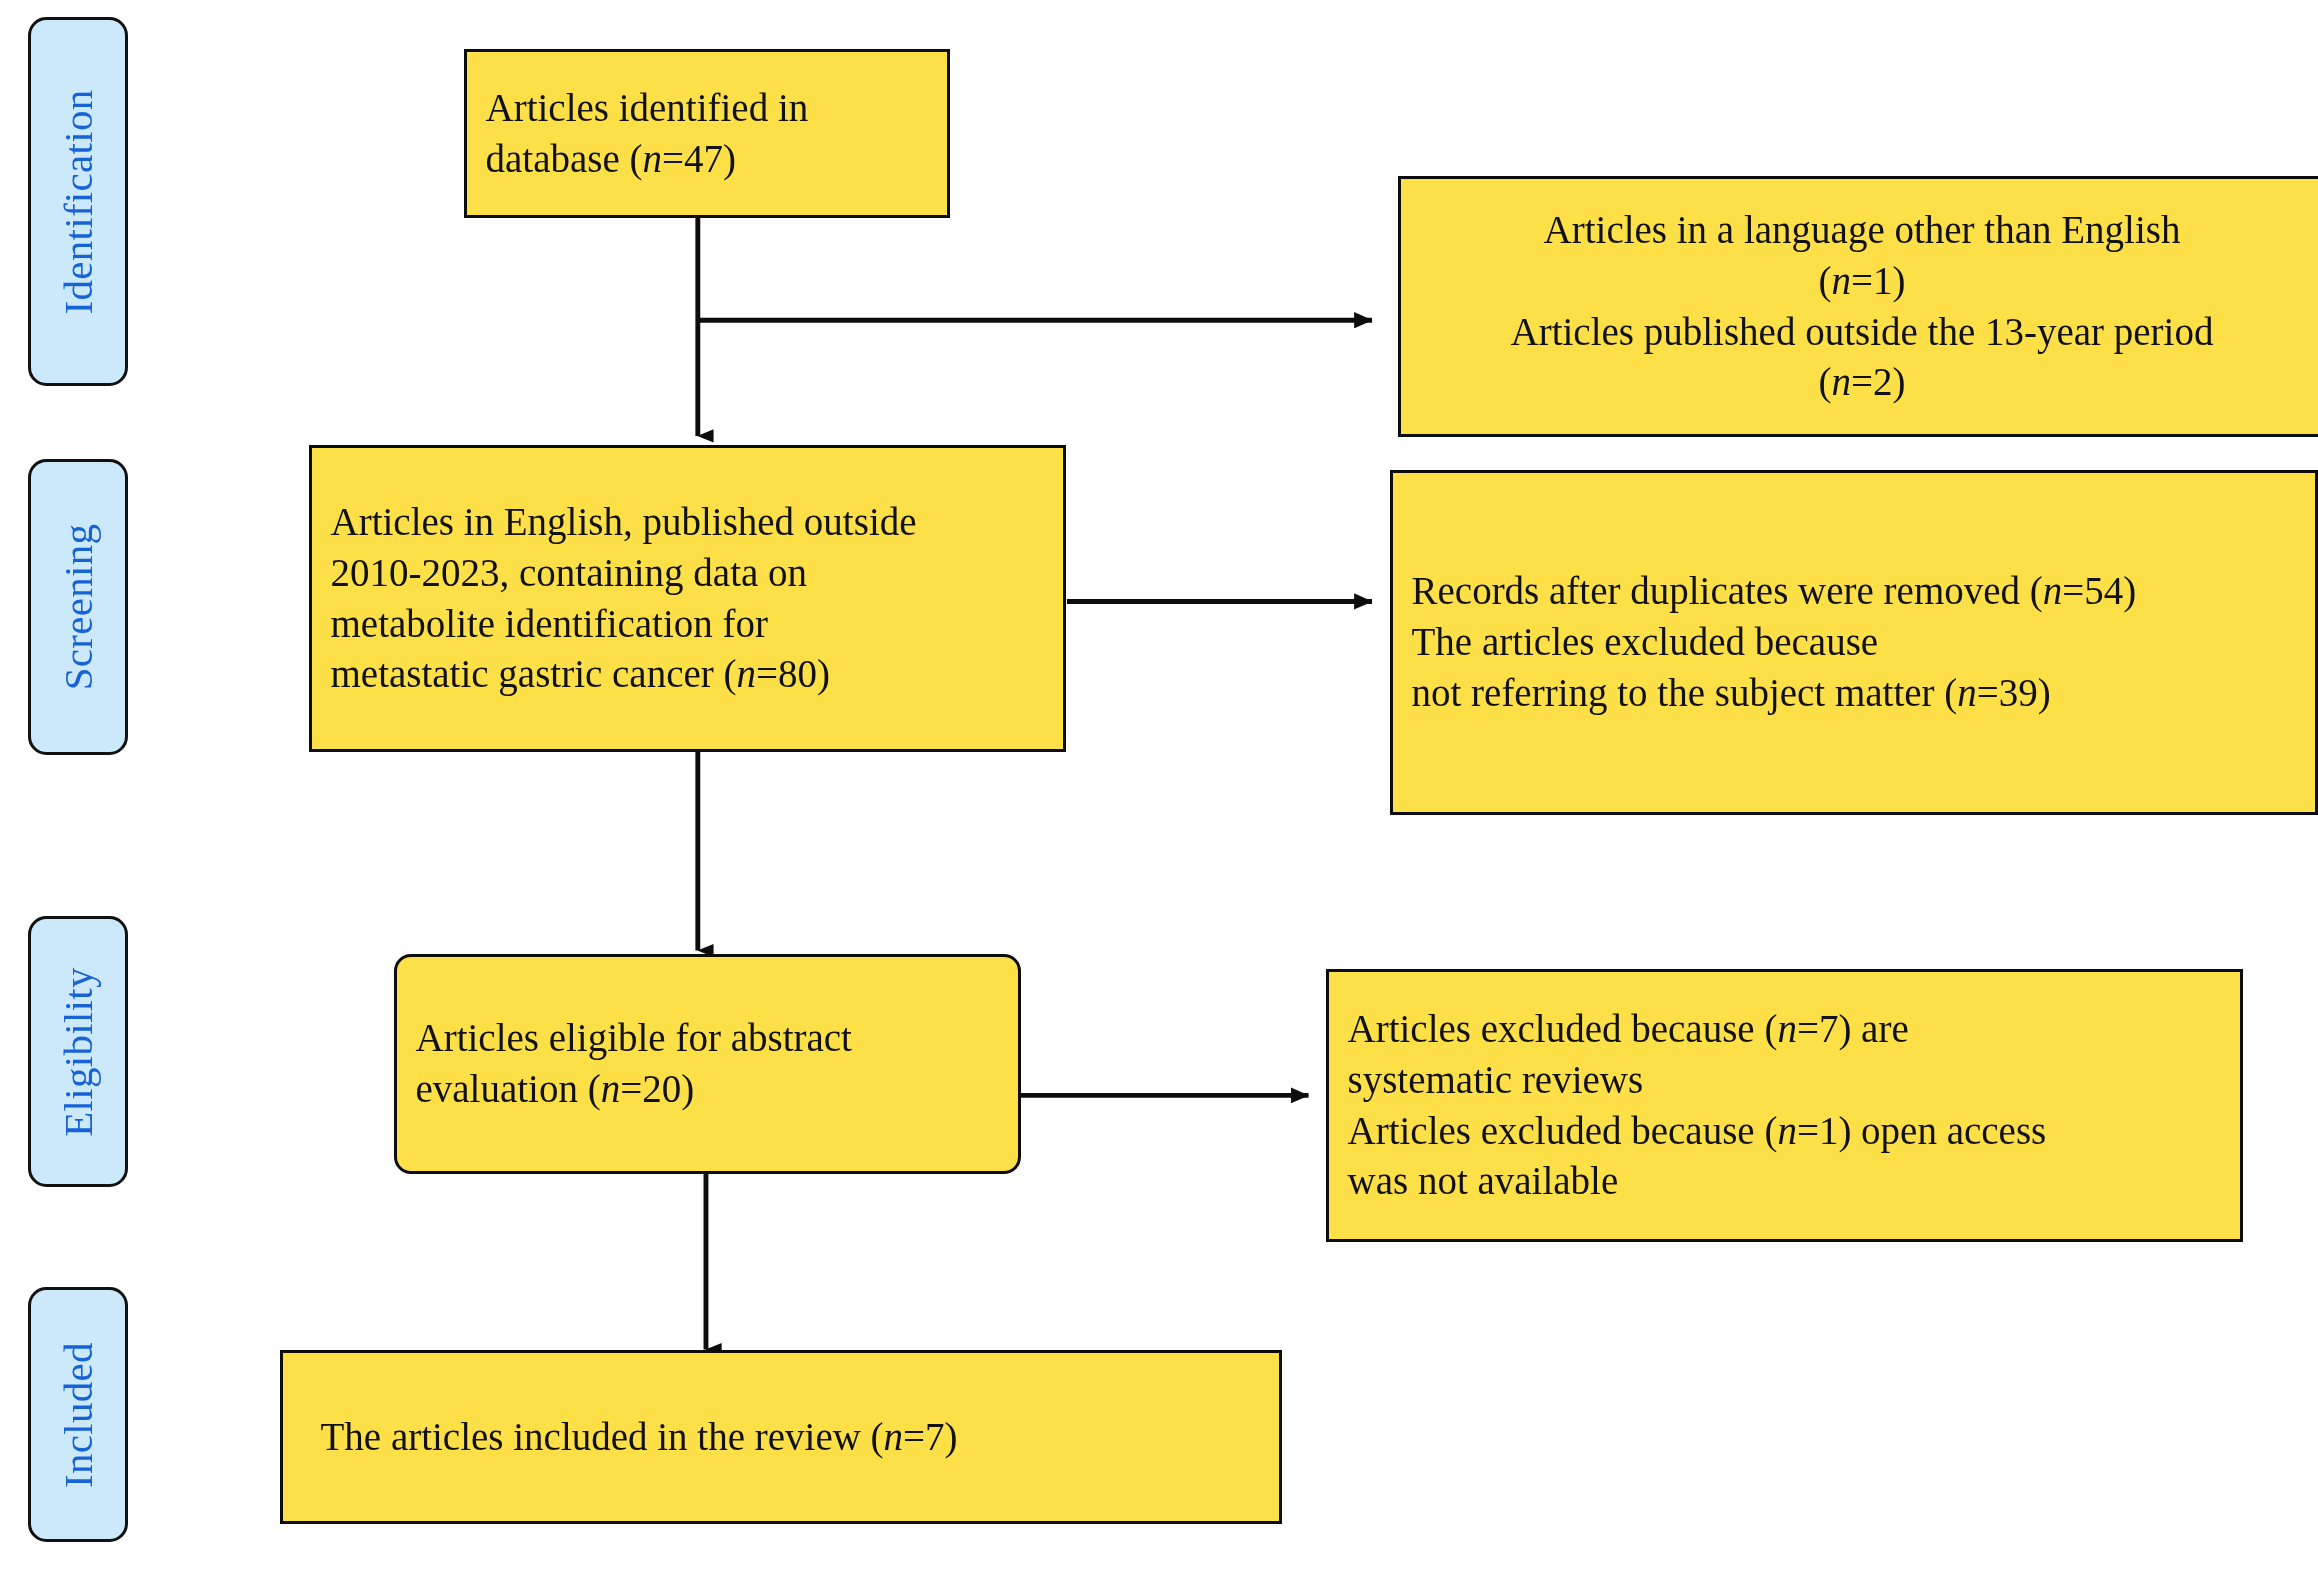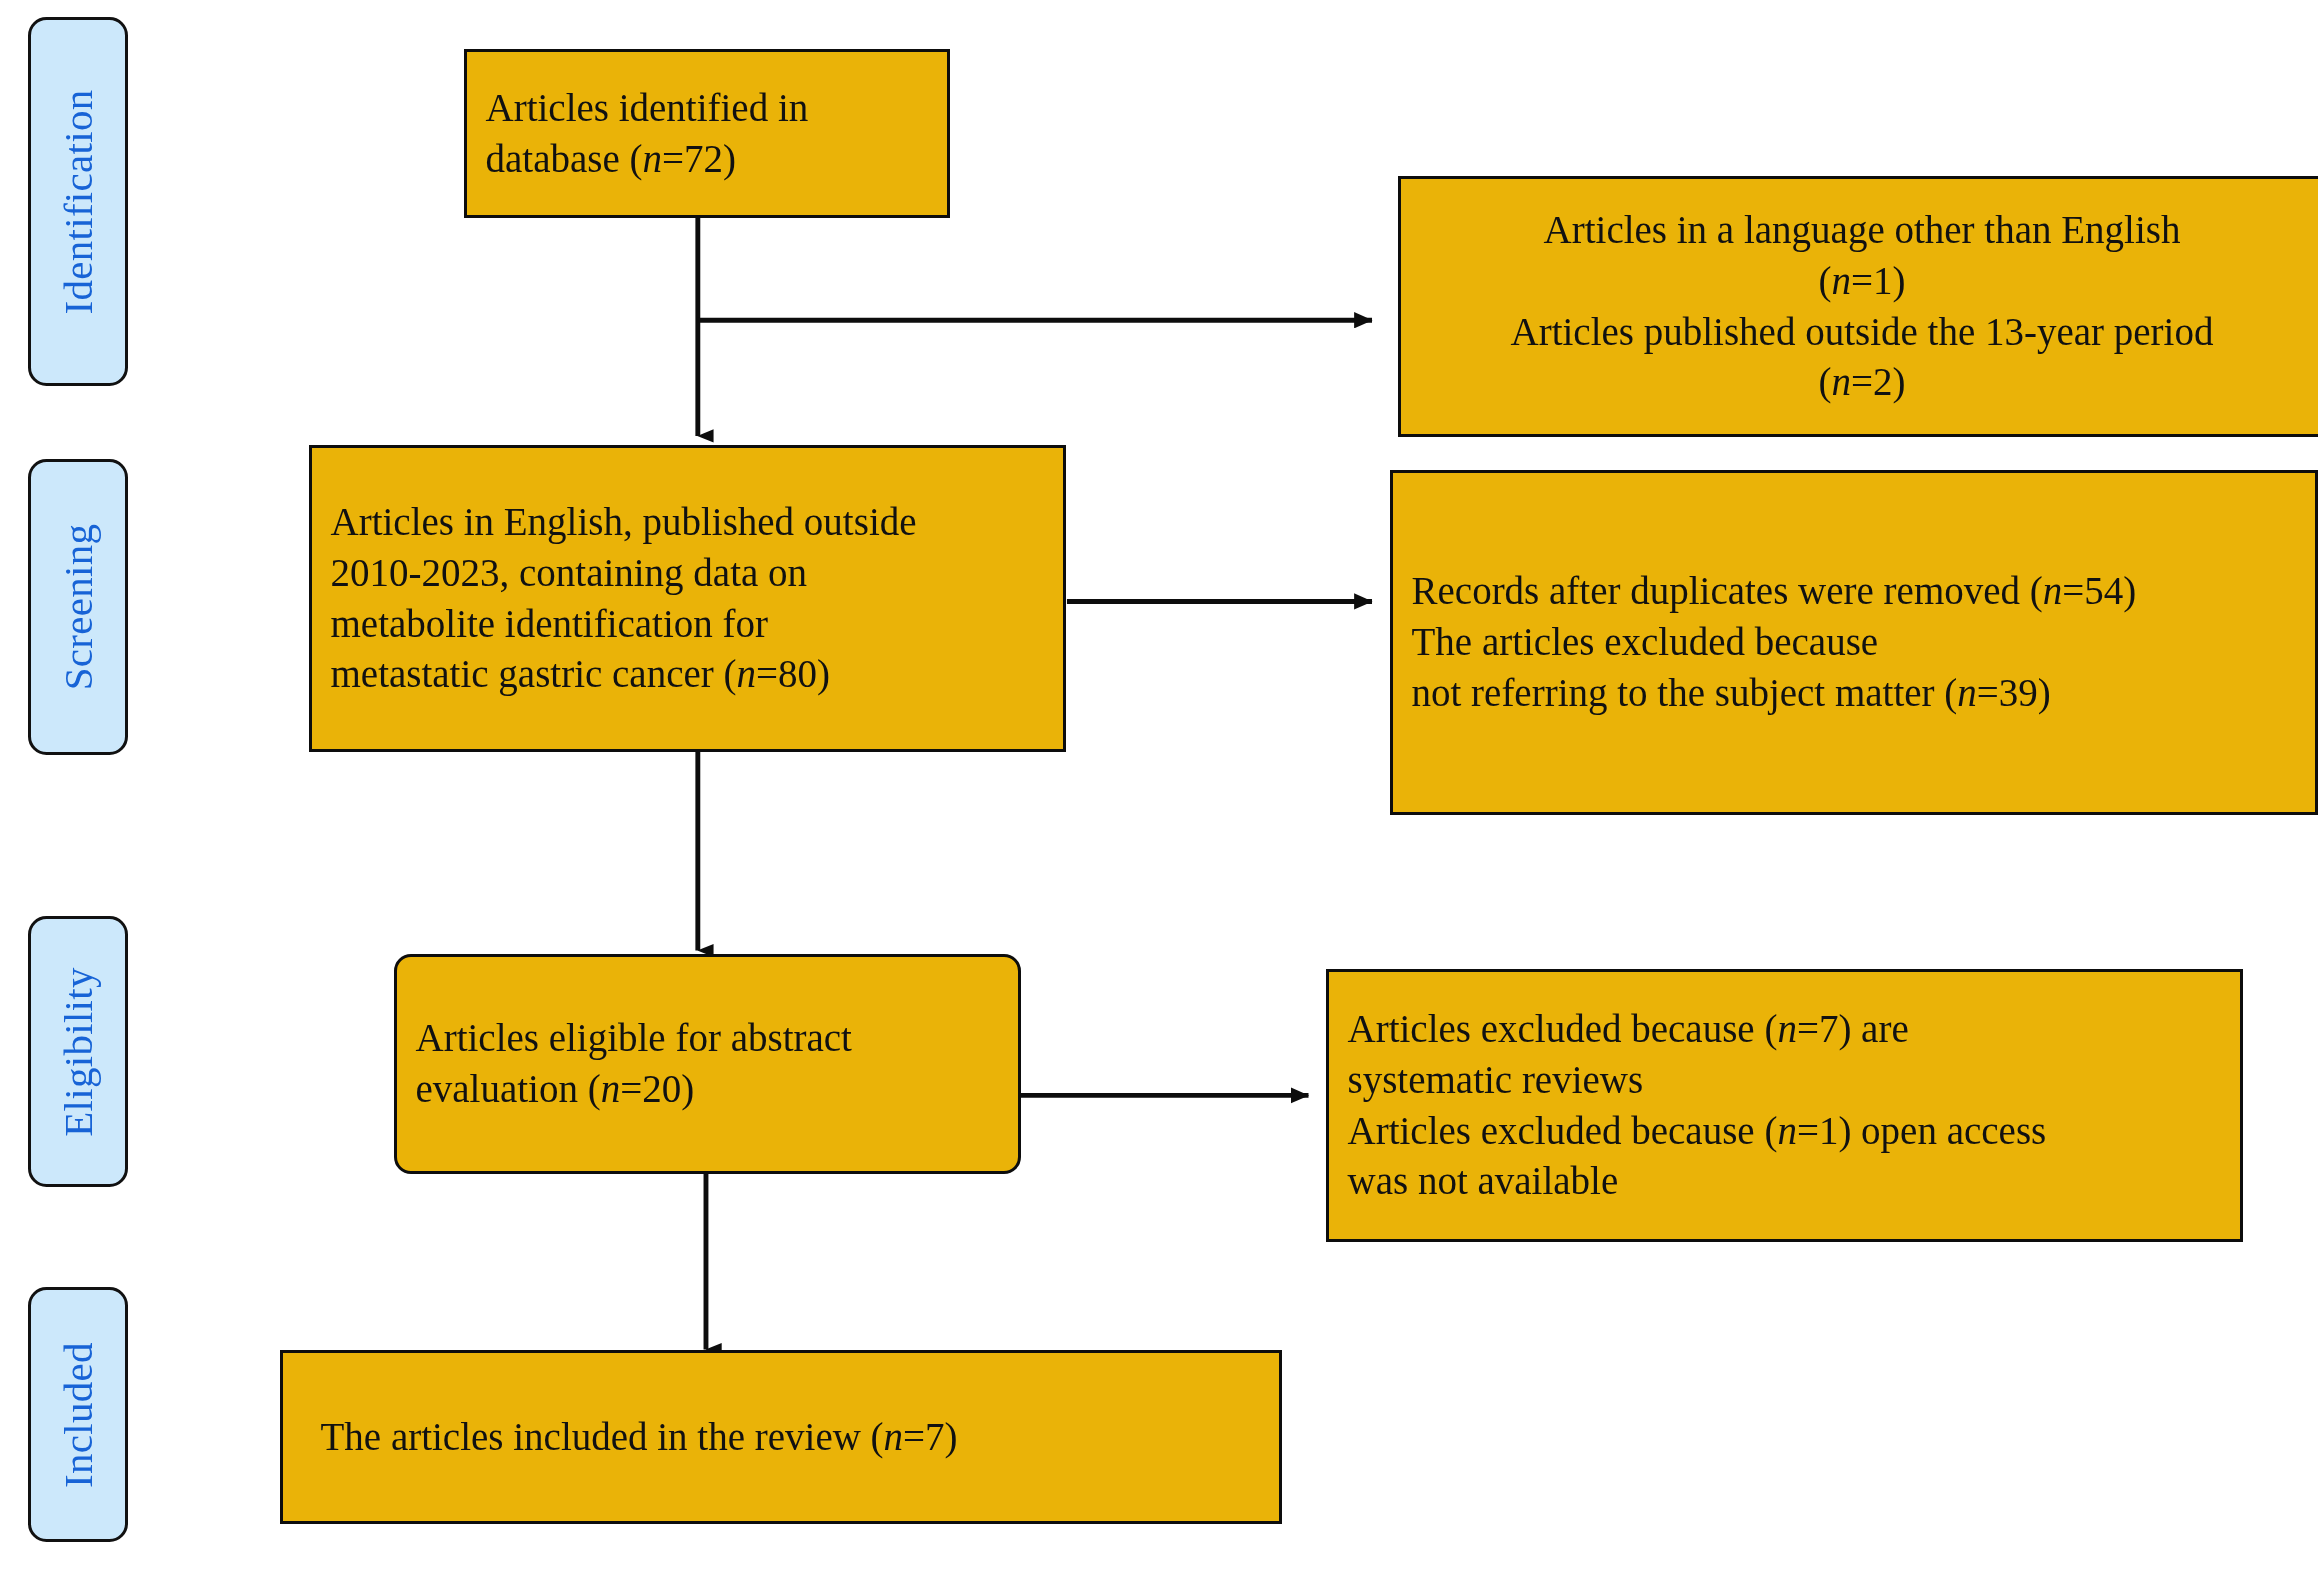--- a/index.html
+++ b/index.html
@@ -39,21 +39,21 @@
   .stage-label .rot {
     transform: rotate(-90deg);
     white-space: nowrap;
     color: #1763d6;
     font-size: 41px;
     letter-spacing: 0.3px;
     font-family: "Liberation Serif", "DejaVu Serif", serif;
   }
   .node {
     position: absolute;
-    background: #eab308;
+    background: #fde047;
     border: 3.3px solid #0d0d0d;
     box-sizing: border-box;
     display: flex;
     align-items: center;
   }
   .node .txt {
     width: 100%;
     padding: 0 18.5px;
     box-sizing: border-box;
     color: #111111;
@@ -107,21 +107,21 @@
     <span class="rot">Eligibility</span>
   </div>
 
   <div class="stage-label" style="left:28px; top:1287px; width:100px; height:255px;">
     <span class="rot">Included</span>
   </div>
 
   <div class="node" style="left:464px; top:49px; width:486px; height:169px;">
     <div class="txt align-left">
       <div>Articles identified in</div>
-      <div><span>database (</span><i>n</i><span>=72)</span></div>
+      <div><span>database (</span><i>n</i><span>=47)</span></div>
     </div>
   </div>
 
   <div class="node" style="left:309px; top:445px; width:757px; height:307px;">
     <div class="txt align-left">
       <div>Articles in English, published outside</div>
       <div>2010-2023, containing data on</div>
       <div>metabolite identification for</div>
       <div><span>metastatic gastric cancer (</span><i>n</i><span>=80)</span></div>
     </div>

